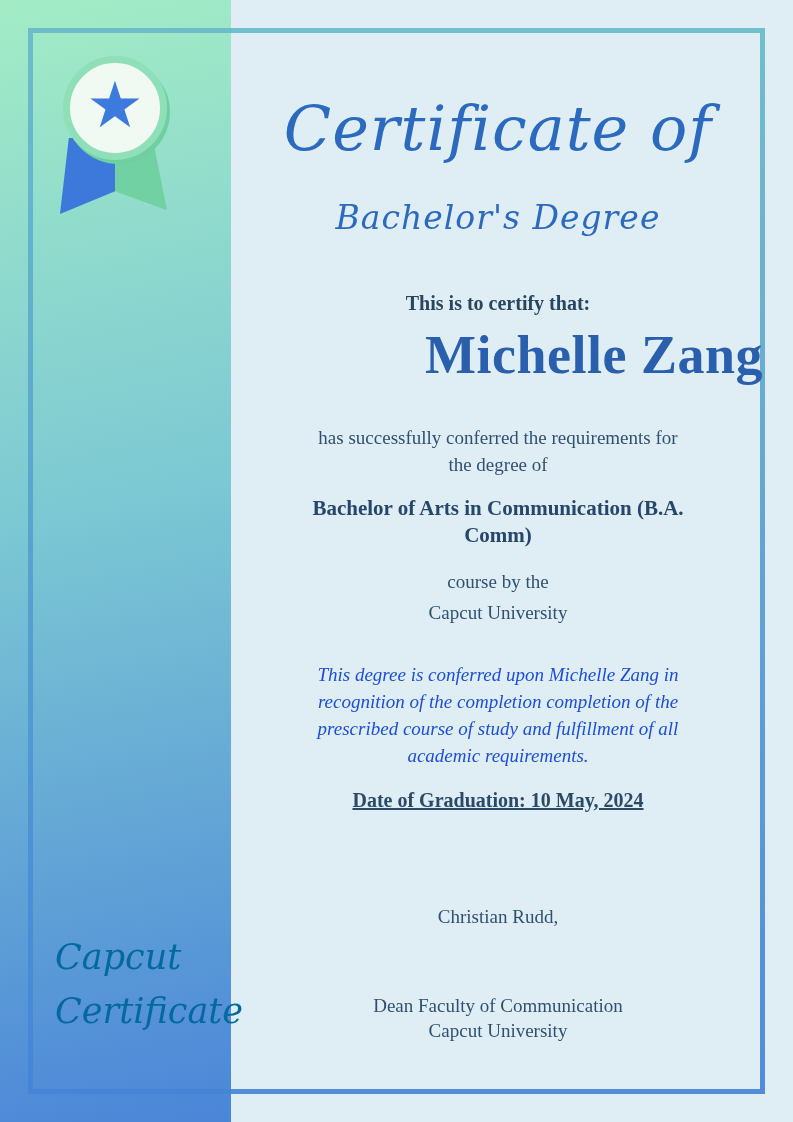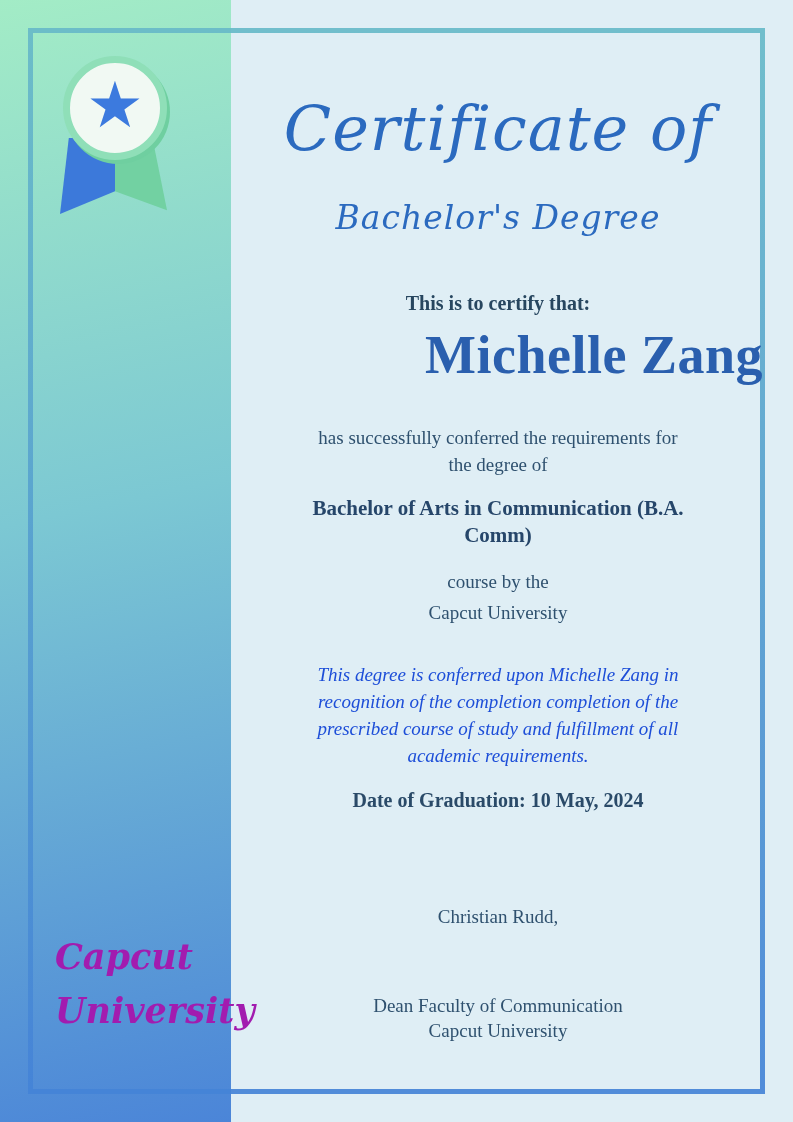--- a/index.html
+++ b/index.html
@@ -78,28 +78,28 @@
     top:324px;
     font-size:54px;font-weight:600;color:#2a5fae;
     letter-spacing:.5px;
     text-align:right;
   }
   .completed{top:424px;font-size:19px;line-height:27px;color:#2f516f;}
   .degree{top:495px;font-size:21px;line-height:27px;font-weight:600;color:#26466a;}
   .awarded{top:571px;font-size:19px;color:#2f516f;}
   .institution{top:602px;font-size:19px;color:#2f516f;}
   .conferral{top:661px;font-size:19px;line-height:27px;color:#1d4ed8;font-style:italic;}
-  .graddate{top:789px;font-size:20px;font-weight:600;color:#2a4a68;}
+  .graddate{top:789px;font-size:20px;font-weight:600;color:#2a4a68;text-decoration:underline;}
   .signatory{top:906px;font-size:19px;color:#2f516f;}
   .signtitle{top:993px;font-size:19px;line-height:25px;color:#2f516f;}
   
   .side-logo{
     position:absolute;left:55px;top:930px;width:180px;
     font-family:"DejaVu Serif", serif;font-style:italic;
-    font-size:35px;line-height:54px;color:#a21caf;font-weight:bold;
+    font-size:35px;line-height:54px;color:#0369a1;
   }
 </style>
 </head>
 <body>
 
 <div class="page">
 
   <div class="strip"></div>
   <div class="frame"></div>
 
@@ -142,16 +142,16 @@
 
   <div class="block signatory">Christian Rudd,</div>
 
   <div class="block signtitle">
     <div>Dean Faculty of Communication</div>
     <div>Capcut University</div>
   </div>
 
   <div class="side-logo">
     <div>Capcut</div>
-    <div>University</div>
+    <div>Certificate</div>
   </div>
 
 </div>
 
 </body></html>

